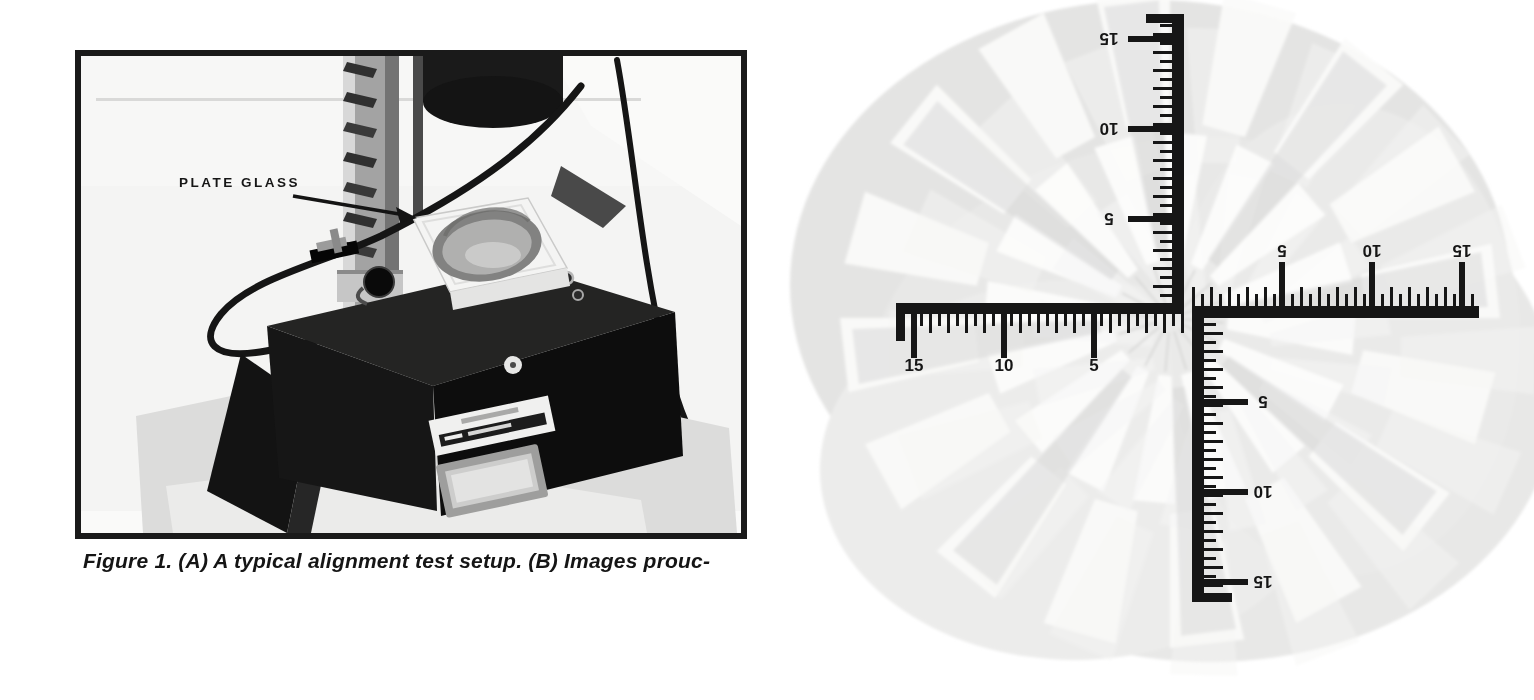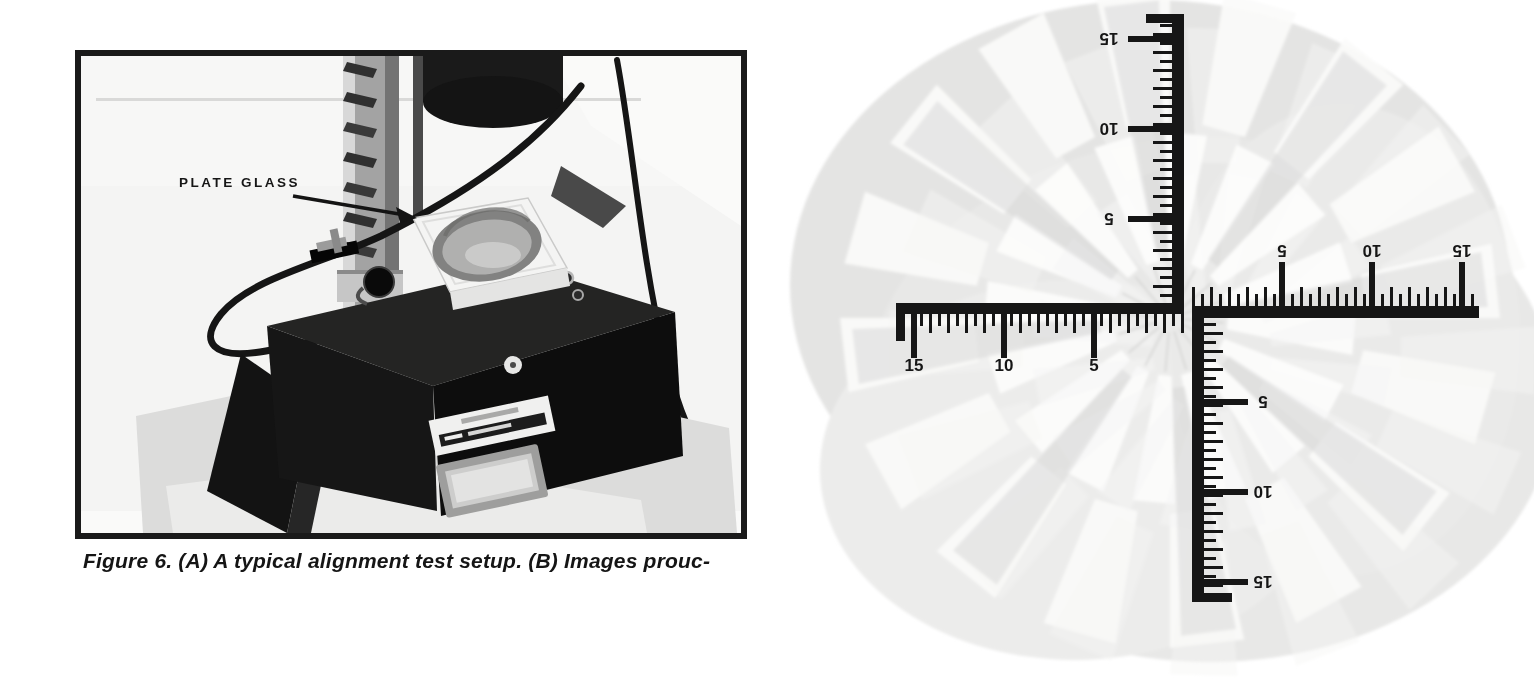--- a/index.html
+++ b/index.html
@@ -130,21 +130,21 @@
 
       <g>
         <line x1="212" y1="140" x2="324" y2="159" stroke="#141414" stroke-width="3.5"></line>
         <polygon points="336,162 315,151 319,167" fill="#141414"></polygon>
       </g>
     </svg>
     <div class="annotation">PLATE GLASS</div>
   </div>
 
   <div class="caption">
-    <div>Figure 6. (A) A typical alignment test setup. (B) Images prouc-</div>
+    <div>Figure 1. (A) A typical alignment test setup. (B) Images prouc-</div>
   </div>
 
   <div class="reticle">
     <svg id="burst" width="754" height="700" viewBox="0 0 754 700">
       <defs>
           <filter id="soft" x="-10%" y="-10%" width="120%" height="120%">
         <feGaussianBlur stdDeviation="1.8"></feGaussianBlur>
           </filter>
         </defs>
       <g filter="url(#soft)">

